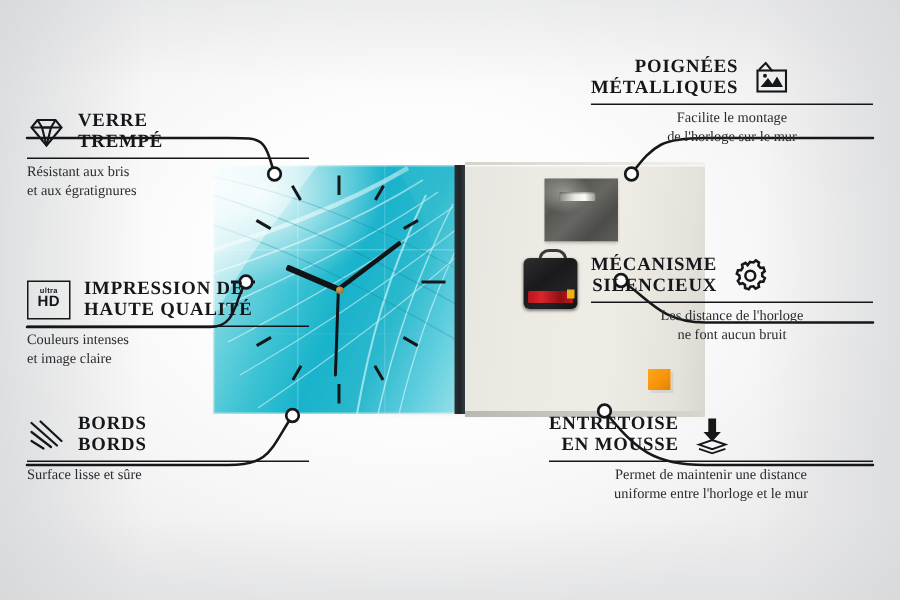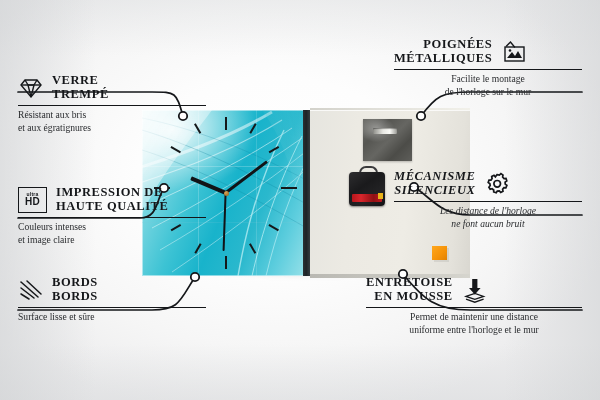--- a/index.html
+++ b/index.html
@@ -299,21 +299,21 @@
             <path d="M13.5,8 L9.5,3 L5.5,7" stroke-linecap="round"></path>
           </g>
         </svg>
       </span>
     </div>
     <div class="rule"></div>
     <div class="desc r">Facilite le montage</div>
     <div class="desc r">de l'horloge sur le mur</div>
   </div>
 
-  <div class="callout cw" style="left:394px;top:170px;font-style:italic;">
+  <div class="callout cw" style="left:394px;top:170px;">
     <div class="head right">
       <span class="titles">
         <div class="t1">MÉCANISME</div>
         <div class="t2">SILENCIEUX</div>
       </span>
       <span class="ico">
         <svg viewBox="0 0 26 26" width="26" height="26">
           <g fill="none" stroke="#15171a" stroke-width="1.7">
             <path d="M13,3.6 L15.4,4.0 L16.9,2.6 L19.0,4.1 L18.6,6.1 L20.0,7.6 L22.0,7.4 L22.8,9.9 L21.1,11.1 L21.2,13.1 L22.9,14.4 L21.9,16.8 L19.9,16.7 L18.6,18.2 L19.0,20.2 L16.7,21.4 L15.3,19.9 L13.3,20.1 L12.2,21.8 L9.7,21.0 L9.7,19.0 L8.1,17.8 L6.2,18.3 L4.9,16.2 L6.2,14.6 L5.9,12.7 L4.2,11.5 L5.0,9.1 L7.0,9.1 L8.1,7.5 L7.7,5.5 L10.0,4.3 L11.4,5.8 Z"></path>
             <circle cx="13.2" cy="12.8" r="3.3"></circle>

